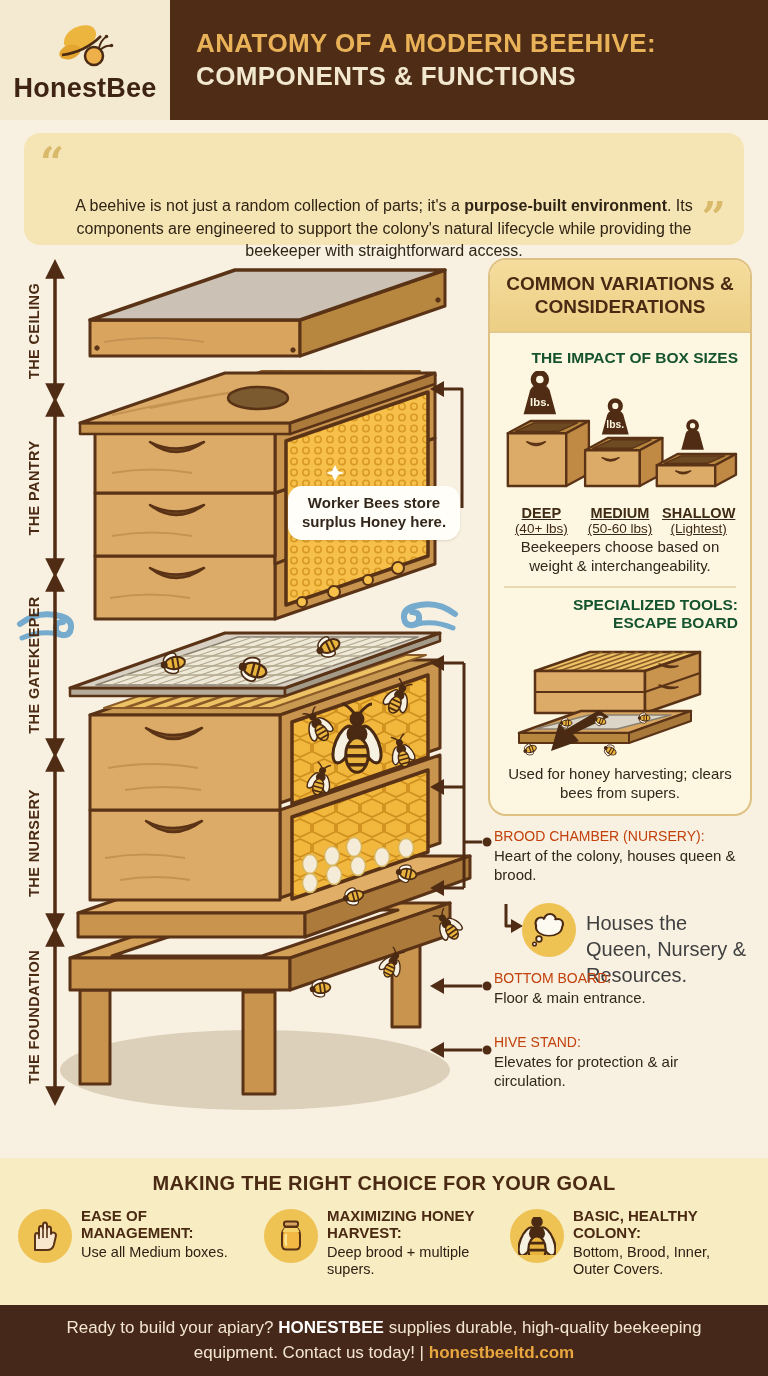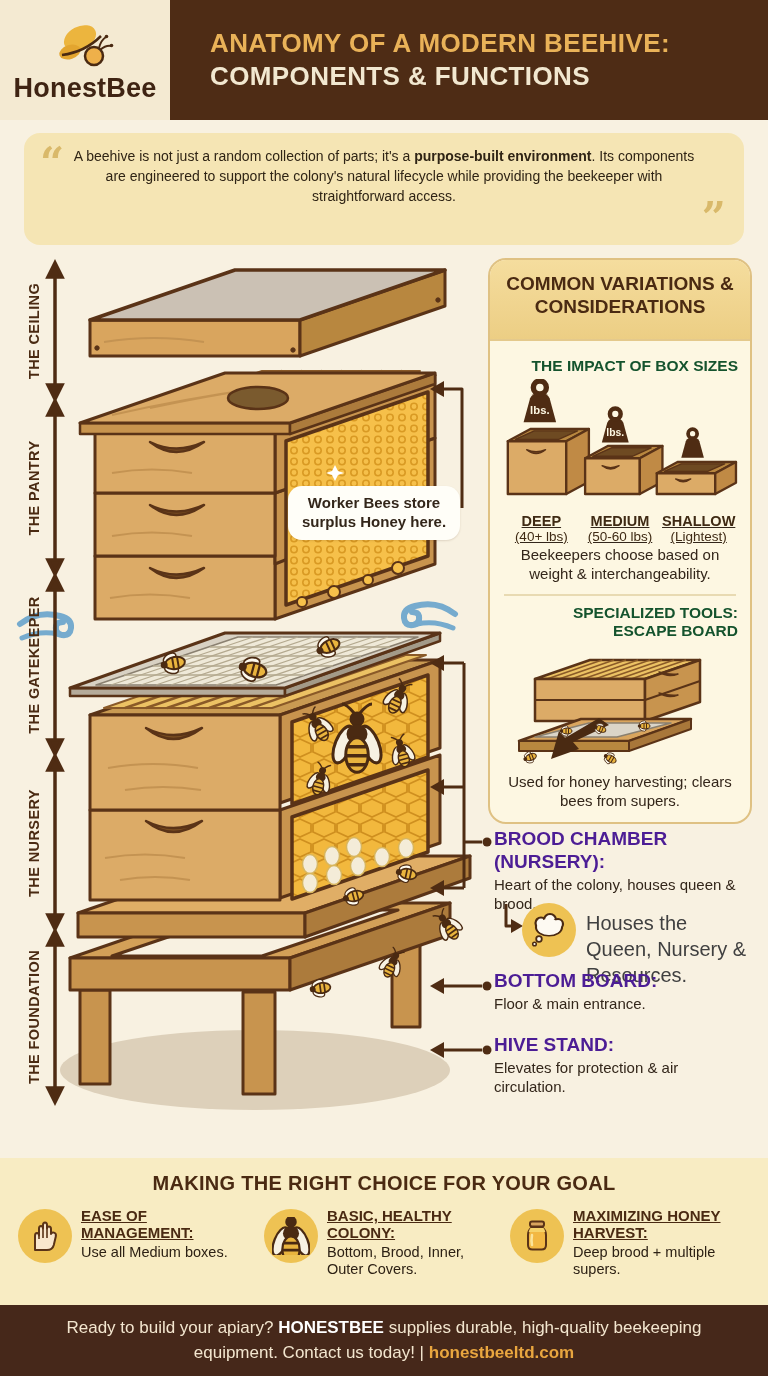--- a/index.html
+++ b/index.html
@@ -5,65 +5,65 @@
   * { margin:0; padding:0; box-sizing:border-box; }
   html,body { width:768px; }
   body {
     font-family:"Liberation Sans", sans-serif;
     background:#f8f1e1; color:#33261a; width:768px; height:1376px; overflow:hidden;
   }
   
   .header { display:flex; height:120px; }
   .logo-panel { width:170px; background:#f4ead2; display:flex; flex-direction:column; align-items:center; justify-content:center; padding-top:4px; }
   .brand { font-size:27px; font-weight:800; color:#3f2413; letter-spacing:.2px; margin-top:2px; }
-  .title-panel { flex:1; background:#4e2c15; display:flex; flex-direction:column; justify-content:center; padding-left:40px; }
+  .title-panel { flex:1; background:#4e2c15; display:flex; flex-direction:column; justify-content:center; padding-left:26px; }
   .title-1 { font-size:26px; font-weight:800; color:#e9b258; letter-spacing:.4px; }
   .title-2 { font-size:26px; font-weight:800; color:#f2e8d0; letter-spacing:.4px; margin-top:2px; }
   
   .quote-wrap { height:138px; padding:13px 24px 0; }
   .quote-box { position:relative; background:#f5e5b4; border-radius:16px; height:112px; padding:14px 40px 0; text-align:center; }
   .quote-mark { position:absolute; font-family:"DejaVu Serif", serif; font-size:42px; font-weight:700; color:#d9b96a; line-height:1; }
   .quote-open { left:16px; top:10px; }
   .quote-close { right:18px; bottom:6px; }
-  .quote-text { font-size:14px; line-height:1.42; color:#2f2415; font-weight:500; }
+  .quote-text { font-size:16px; line-height:1.42; color:#2f2415; font-weight:500;margin-top:48px; }
   .quote-text b { font-weight:800; }
   
   .diagram { position:relative; height:900px; }
   .hive-svg { position:absolute; left:0; top:0; z-index:1; }
   .overlay-svg { position:absolute; left:0; top:0; z-index:3; pointer-events:none; }
   .rail-label-box { position:absolute; left:10px; width:48px; display:flex; align-items:center; justify-content:center; z-index:2; }
   .rail-label-box span { transform:rotate(-90deg); white-space:nowrap; font-size:14.5px; font-weight:700; color:#4a2a12; letter-spacing:.4px; }
   .worker-bubble { position:absolute; left:288px; top:228px; width:172px; background:#fffef8; border-radius:14px; padding:8px 6px; text-align:center; font-size:15px; font-weight:700; color:#33261a; line-height:1.25; z-index:4; box-shadow:0 1px 2px rgba(90,51,23,.15); }
   
   .sidebar { position:absolute; left:488px; top:0; width:264px; z-index:2; background:#fdf7e2; border:2.5px solid #dfc183; border-radius:18px; overflow:hidden; }
-  .sidebar-header { background:linear-gradient(#f5dd9e,#ecce84); padding:13px 8px 20px; text-align:center; font-size:19px; font-weight:800; color:#4a2a12; line-height:1.2; border-bottom:2px solid #e4c98c; }
+  .sidebar-header { background:linear-gradient(#f5dd9e,#ecce84); padding:13px 8px 12px; text-align:center; font-size:19px; font-weight:800; color:#4a2a12; line-height:1.2; border-bottom:2px solid #e4c98c; }
   .sidebar-body { padding:10px 12px 12px; }
   .sb-heading { text-align:right; font-size:15.5px; font-weight:800; color:#14532d; margin:6px 0 4px; line-height:1.2; }
   .sb-note { text-align:center; font-size:15px; color:#33261a; line-height:1.25; margin-top:2px; }
   .size-labels { display:flex; margin-top:-2px; }
   .size-labels > div { flex:1; text-align:center;text-decoration:underline; }
   .size-name { font-size:14.5px; font-weight:800; color:#3f2a14; }
   .size-weight { font-size:13.5px; color:#3f2a14; }
   .sb-divider { border:none; border-top:2px solid #e8dab2; margin:10px 2px 8px; }
   
   .callout { position:absolute; z-index:4; width:244px; }
-  .callout-title { font-size:19px; font-weight:700; color:#4c1d95; line-height:1.2; }
+  .callout-title { font-size:14px; font-weight:400; color:#c2410c; line-height:1.2; }
   .callout-desc { font-size:15px; color:#33261a; line-height:1.28; margin-top:1px; }
   .co-brood { left:494px; top:570px; }
   .co-bottom { left:494px; top:712px; width:240px; }
   .co-stand { left:494px; top:776px; width:240px; }
   .thought-circle { position:absolute; left:522px; top:645px; width:54px; height:54px; border-radius:50%; background:#eec253; z-index:4; display:flex; align-items:center; justify-content:center; }
   .thought-text { position:absolute; left:586px; top:652px; width:172px; font-size:20px; color:#404040; line-height:1.3; z-index:4; font-weight:500; }
   
   .choices { height:147px; background:#f8ecc3; padding:14px 18px 0; }
   .choices-title { text-align:center; font-size:20px; font-weight:800; color:#4a2a12; letter-spacing:.3px; margin-bottom:12px; }
   .choices-row { display:flex; gap:6px; }
   .choice { flex:1; display:flex; gap:9px; align-items:flex-start; }
   .choice-icon { width:54px; height:54px; min-width:54px; border-radius:50%; background:#eec253; display:flex; align-items:center; justify-content:center; margin-top:2px; }
-  .choice-title { font-size:15px; font-weight:800; color:#4a2a12; line-height:1.15; max-width:158px;text-decoration:underline; }
+  .choice-title { font-size:15px; font-weight:800; color:#4a2a12; line-height:1.15; max-width:158px; }
   .choice-desc { font-size:14.5px; color:#2d2114; line-height:1.2; margin-top:2px; max-width:158px; }
   
   .footer { height:71px; background:#46281a; display:flex; align-items:center; justify-content:center; padding:16px 44px; }
   .footer p { text-align:center; font-size:17px; color:#f3e6cf; line-height:1.45; }
   .footer .f-brand { font-weight:800; color:#ffffff; }
   .footer .f-site { font-weight:800; color:#e9a63f; }
 </style>
 </head>
 <body>
 
@@ -418,41 +418,41 @@
           <path d="M11,16.5 L11,20 M15,9.5 L15,19 M19,9.5 L19,19" stroke="#5a3317" stroke-width="1.6" fill="none"></path>
         </svg>
       </div>
       <div>
         <div class="choice-title">EASE OF MANAGEMENT:</div>
         <div class="choice-desc">Use all Medium boxes.</div>
       </div>
     </div>
     <div class="choice">
       <div class="choice-icon">
-        <svg width="38" height="38" viewBox="0 0 38 38">
-          <use href="#beeSide" transform="translate(19,21) scale(1.15)"></use>
-        </svg>
-      </div>
-      <div>
-        <div class="choice-title">BASIC, HEALTHY COLONY:</div>
-        <div class="choice-desc">Bottom, Brood, Inner, Outer Covers.</div>
-      </div>
-    </div>
-    <div class="choice">
-      <div class="choice-icon">
         <svg width="34" height="34" viewBox="0 0 34 34">
           <rect x="10" y="2.5" width="14" height="5" rx="2" fill="#d9a55e" stroke="#5a3317" stroke-width="2"></rect>
           <path d="M11,9 Q8,12 8,16 L8,26 Q8,30.5 12.5,30.5 L21.5,30.5 Q26,30.5 26,26 L26,16 Q26,12 23,9 Z" fill="#f2b843" stroke="#5a3317" stroke-width="2" stroke-linejoin="round"></path>
           <path d="M10.5,9 L23.5,9 Q25,11 25.3,13 L8.7,13 Q9,11 10.5,9 Z" fill="#f6d36a"></path>
           <path d="M12,16 Q11,22 12,26" stroke="#fbe49a" stroke-width="2.5" fill="none" stroke-linecap="round"></path>
         </svg>
       </div>
       <div>
         <div class="choice-title">MAXIMIZING HONEY HARVEST:</div>
         <div class="choice-desc">Deep brood + multiple supers.</div>
       </div>
     </div>
+    <div class="choice">
+      <div class="choice-icon">
+        <svg width="38" height="38" viewBox="0 0 38 38">
+          <use href="#beeSide" transform="translate(19,21) scale(1.15)"></use>
+        </svg>
+      </div>
+      <div>
+        <div class="choice-title">BASIC, HEALTHY COLONY:</div>
+        <div class="choice-desc">Bottom, Brood, Inner, Outer Covers.</div>
+      </div>
+    </div>
   </div>
 </div>
 
 <div class="footer">
   <p><span>Ready to build your apiary? </span><span class="f-brand">HONESTBEE</span><span> supplies durable, high-quality beekeeping equipment. Contact us today! | </span><span class="f-site">honestbeeltd.com</span></p>
 </div>
 
 </body></html>

